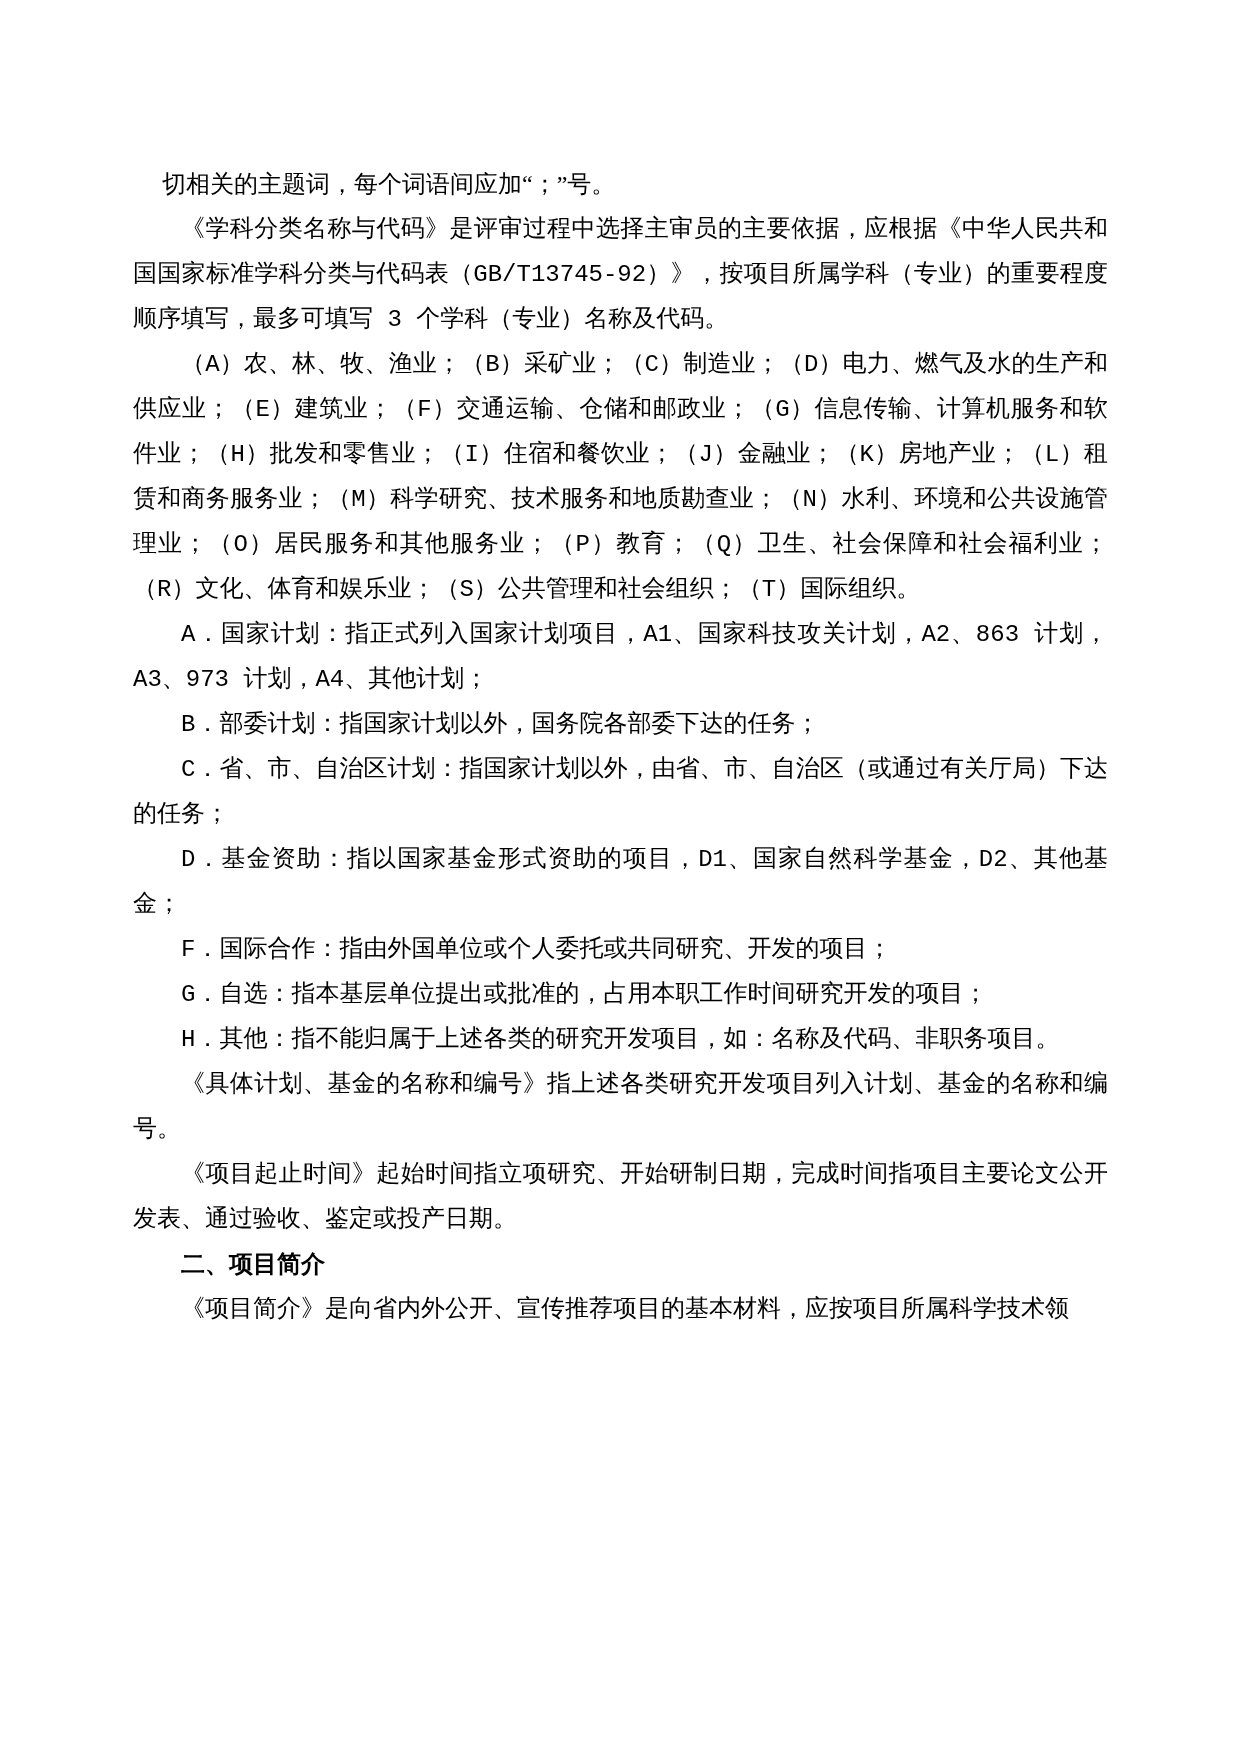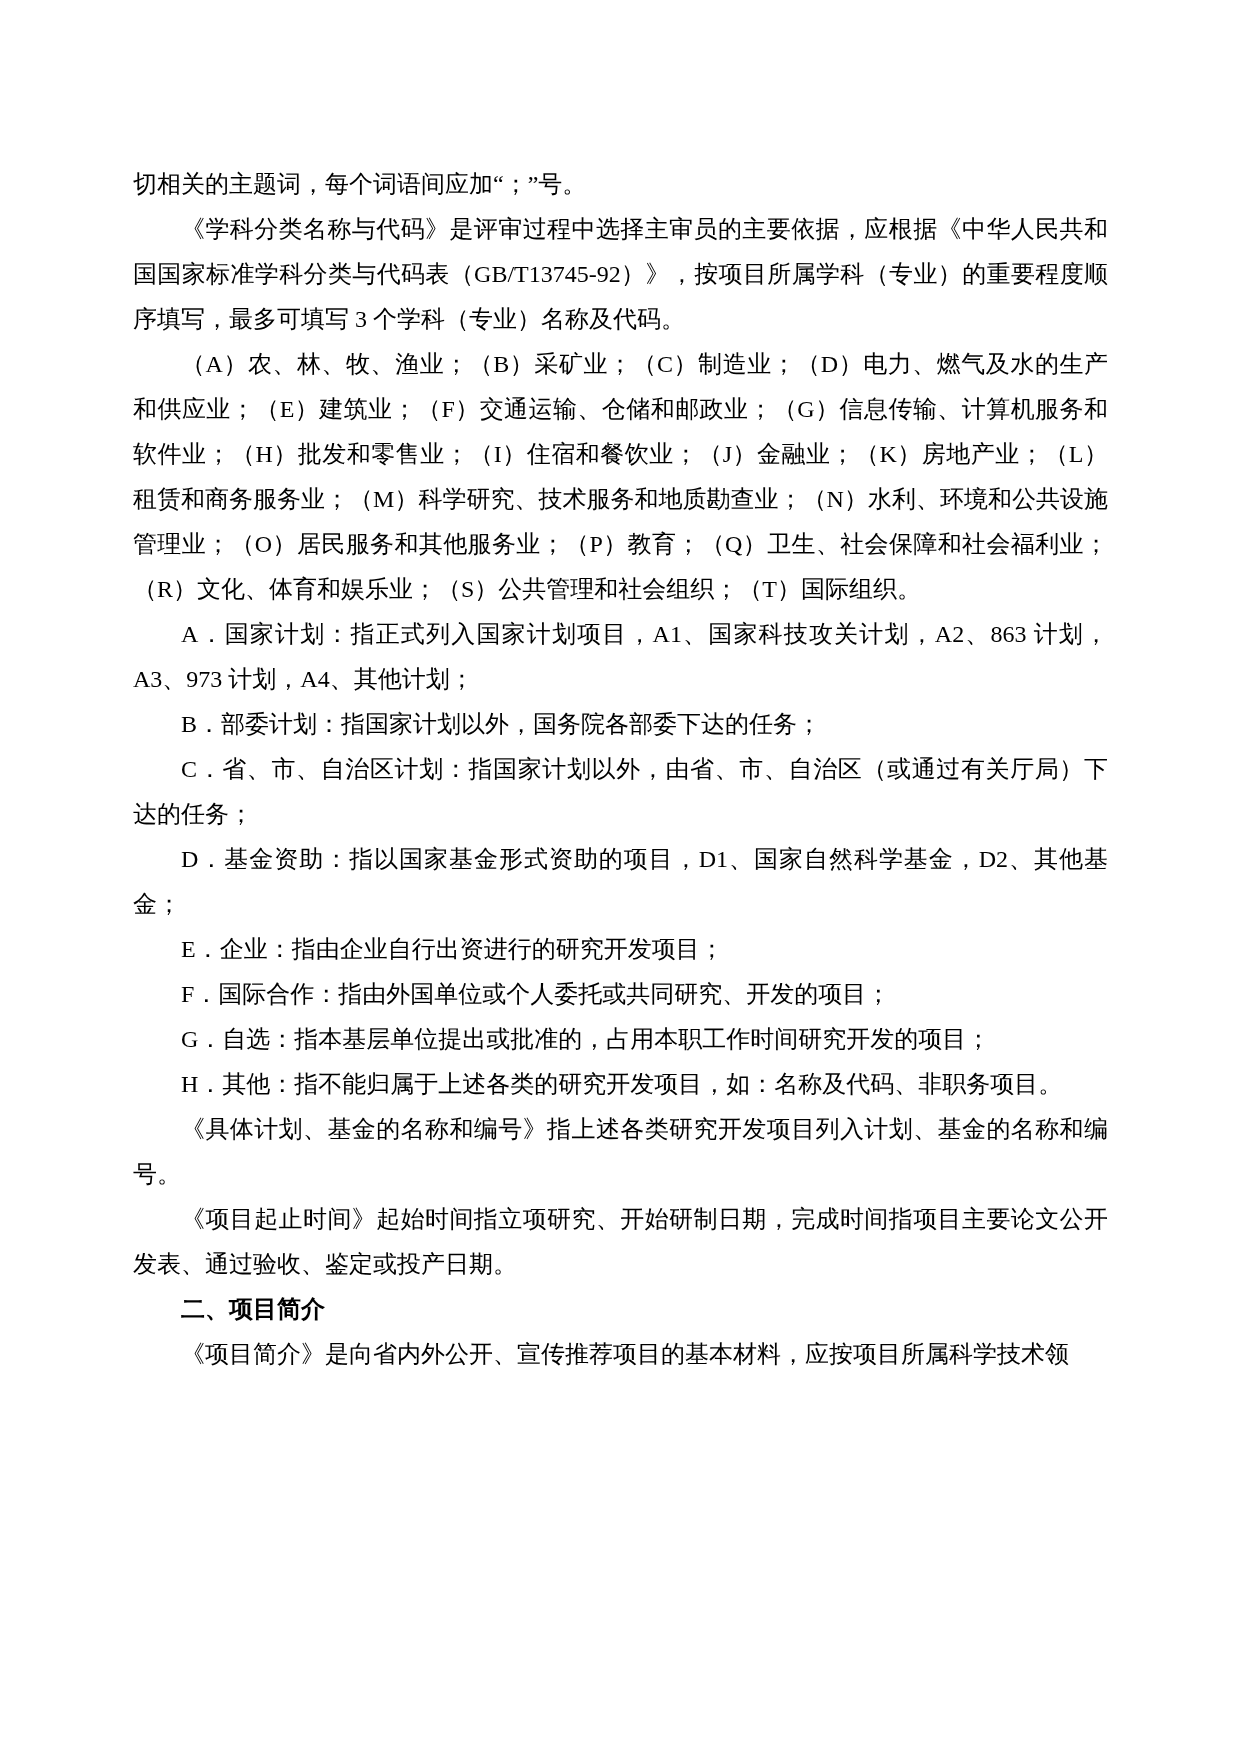--- a/index.html
+++ b/index.html
@@ -24,42 +24,43 @@
     color: #000000;
     text-align: justify;
     text-justify: inter-ideograph;
   }
   .para {
     margin: 0;
     padding: 0;
   }
   .flush {
     text-indent: 0;
+    margin-left: 29px;
   }
   .indent {
     text-indent: 2em;
+    font-family: Liberation Mono, monospace;
   }
   .heading {
     text-indent: 2em;
     font-weight: 700;
   }
 </style>
 </head>
 <body>
 
 <div class="page">
   <div class="doc-body">
     <p class="para flush">切相关的主题词，每个词语间应加“；”号。</p>
     <p class="para indent">《学科分类名称与代码》是评审过程中选择主审员的主要依据，应根据《中华人民共和国国家标准学科分类与代码表（GB/T13745-92）》，按项目所属学科（专业）的重要程度顺序填写，最多可填写 3 个学科（专业）名称及代码。</p>
     <p class="para indent">（A）农、林、牧、渔业；（B）采矿业；（C）制造业；（D）电力、燃气及水的生产和供应业；（E）建筑业；（F）交通运输、仓储和邮政业；（G）信息传输、计算机服务和软件业；（H）批发和零售业；（I）住宿和餐饮业；（J）金融业；（K）房地产业；（L）租赁和商务服务业；（M）科学研究、技术服务和地质勘查业；（N）水利、环境和公共设施管理业；（O）居民服务和其他服务业；（P）教育；（Q）卫生、社会保障和社会福利业；（R）文化、体育和娱乐业；（S）公共管理和社会组织；（T）国际组织。</p>
     <p class="para indent">A．国家计划：指正式列入国家计划项目，A1、国家科技攻关计划，A2、863 计划，A3、973 计划，A4、其他计划；</p>
     <p class="para indent">B．部委计划：指国家计划以外，国务院各部委下达的任务；</p>
     <p class="para indent">C．省、市、自治区计划：指国家计划以外，由省、市、自治区（或通过有关厅局）下达的任务；</p>
     <p class="para indent">D．基金资助：指以国家基金形式资助的项目，D1、国家自然科学基金，D2、其他基金；</p>
-    <p class="para indent">E．企业：指由企业自行出资进行的研究开发项目；</p>
     <p class="para indent">F．国际合作：指由外国单位或个人委托或共同研究、开发的项目；</p>
     <p class="para indent">G．自选：指本基层单位提出或批准的，占用本职工作时间研究开发的项目；</p>
     <p class="para indent">H．其他：指不能归属于上述各类的研究开发项目，如：名称及代码、非职务项目。</p>
     <p class="para indent">《具体计划、基金的名称和编号》指上述各类研究开发项目列入计划、基金的名称和编号。</p>
     <p class="para indent">《项目起止时间》起始时间指立项研究、开始研制日期，完成时间指项目主要论文公开发表、通过验收、鉴定或投产日期。</p>
     <p class="para heading">二、项目简介</p>
     <p class="para indent">《项目简介》是向省内外公开、宣传推荐项目的基本材料，应按项目所属科学技术领</p>
   </div>
 </div>
 

